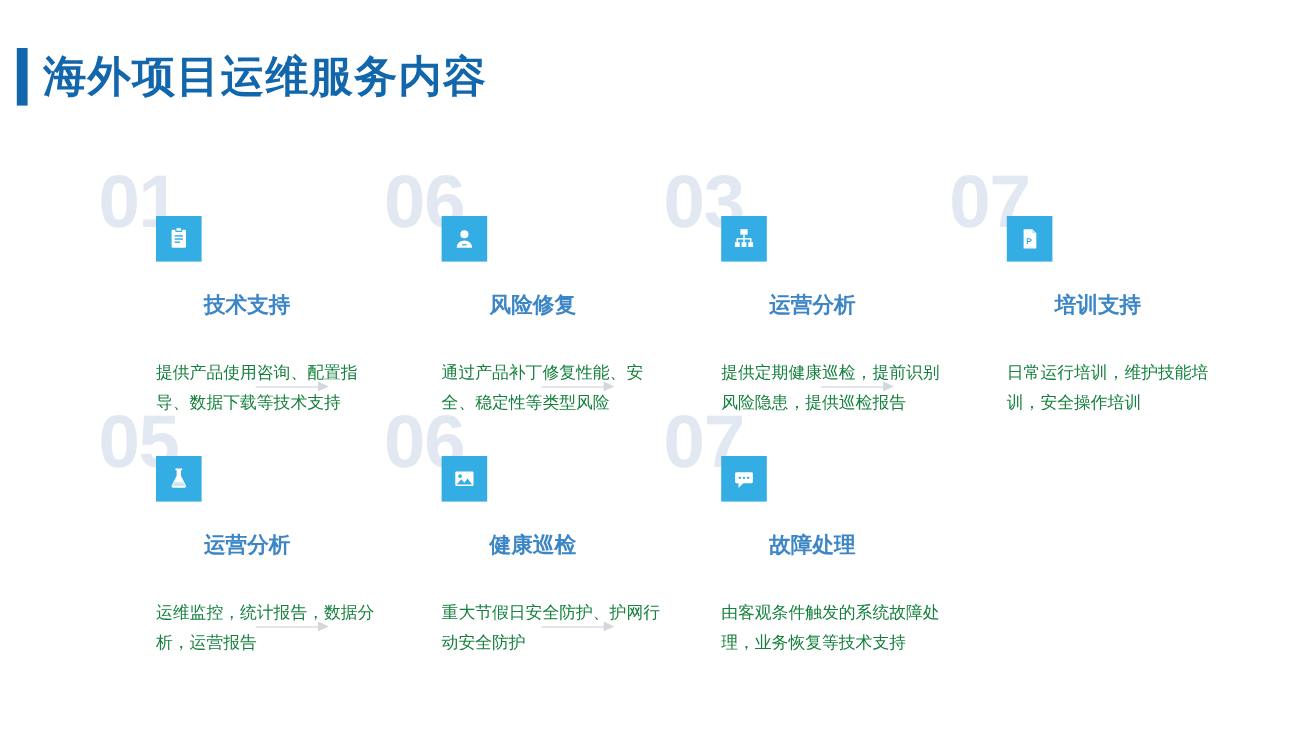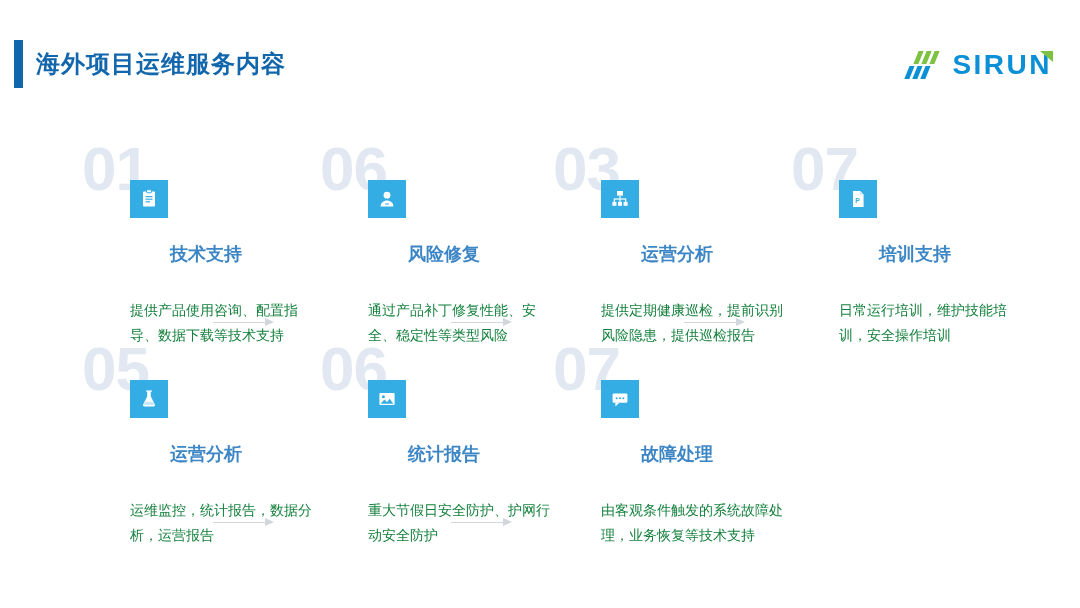--- a/index.html
+++ b/index.html
@@ -27,21 +27,21 @@
     left: 14px;
     top: 40px;
     width: 9px;
     height: 48px;
     background: #1266ab;
   }
   .page-title {
     position: absolute;
     left: 36px;
     top: 43px;
-    font-size: 24px;
+    font-size: 36px;
     font-weight: bold;
     color: #1266ab;
     letter-spacing: 1px;
     line-height: 42px;
     white-space: nowrap;
   }
 
   
   .logo {
     position: absolute;
@@ -159,38 +159,20 @@
     border-left: 9px solid #d2d6dd;
   }
 </style>
 </head>
 <body>
 
 <div class="header">
   <div class="accent-bar"></div>
   <div class="page-title">海外项目运维服务内容</div>
 
-  <div class="logo">
-    <span class="logo-mark">
-      <svg viewBox="0 0 40 30" width="40" height="30" aria-hidden="true">
-        <g transform="skewX(-22)">
-          <rect x="16" y="1" width="5" height="13" fill="#7dc242"></rect>
-          <rect x="24" y="1" width="5" height="13" fill="#7dc242"></rect>
-          <rect x="32" y="1" width="5" height="13" fill="#7dc242"></rect>
-          <rect x="13" y="16" width="5" height="13" fill="#0b8fd6"></rect>
-          <rect x="21" y="16" width="5" height="13" fill="#0b8fd6"></rect>
-          <rect x="29" y="16" width="5" height="13" fill="#0b8fd6"></rect>
-        </g>
-      </svg>
-    </span>
-    <span class="logo-text">
-      <span>SIRUN</span>
-      <span class="logo-tick"></span>
-    </span>
-  </div>
 </div>
 
 <div class="grid">
 
   <div class="card" style="left:82px; top:18px;">
     <div class="big-number">01</div>
     <div class="icon-tile">
       <svg width="20" height="20" viewBox="0 0 20 20" aria-hidden="true">
         <rect x="4" y="2.5" width="12" height="15" rx="1" fill="#ffffff"></rect>
         <rect x="7.5" y="0.8" width="5" height="3" rx="0.8" fill="#ffffff" stroke="#33ade4" stroke-width="1"></rect>
@@ -283,21 +265,21 @@
 
   <div class="card" style="left:320px; top:218px;">
     <div class="big-number">06</div>
     <div class="icon-tile">
       <svg width="20" height="20" viewBox="0 0 20 20" aria-hidden="true">
         <rect x="2.4" y="4" width="15.2" height="12" rx="1" fill="#ffffff"></rect>
         <circle cx="6.4" cy="7.8" r="1.5" fill="#33ade4"></circle>
         <path d="M3.6 14.8l3.8-4.4 2.6 2.8 2.6-3.4 3.8 5z" fill="#33ade4"></path>
       </svg>
     </div>
-    <div class="card-title">统计报告</div>
+    <div class="card-title">健康巡检</div>
     <div class="card-desc">重大节假日安全防护、护网行动安全防护</div>
   </div>
 
   <div class="arrow" style="left:451px; top:398px;">
     <div class="line"></div>
     <div class="head"></div>
   </div>
 
   <div class="card" style="left:553px; top:218px;">
     <div class="big-number">07</div>

